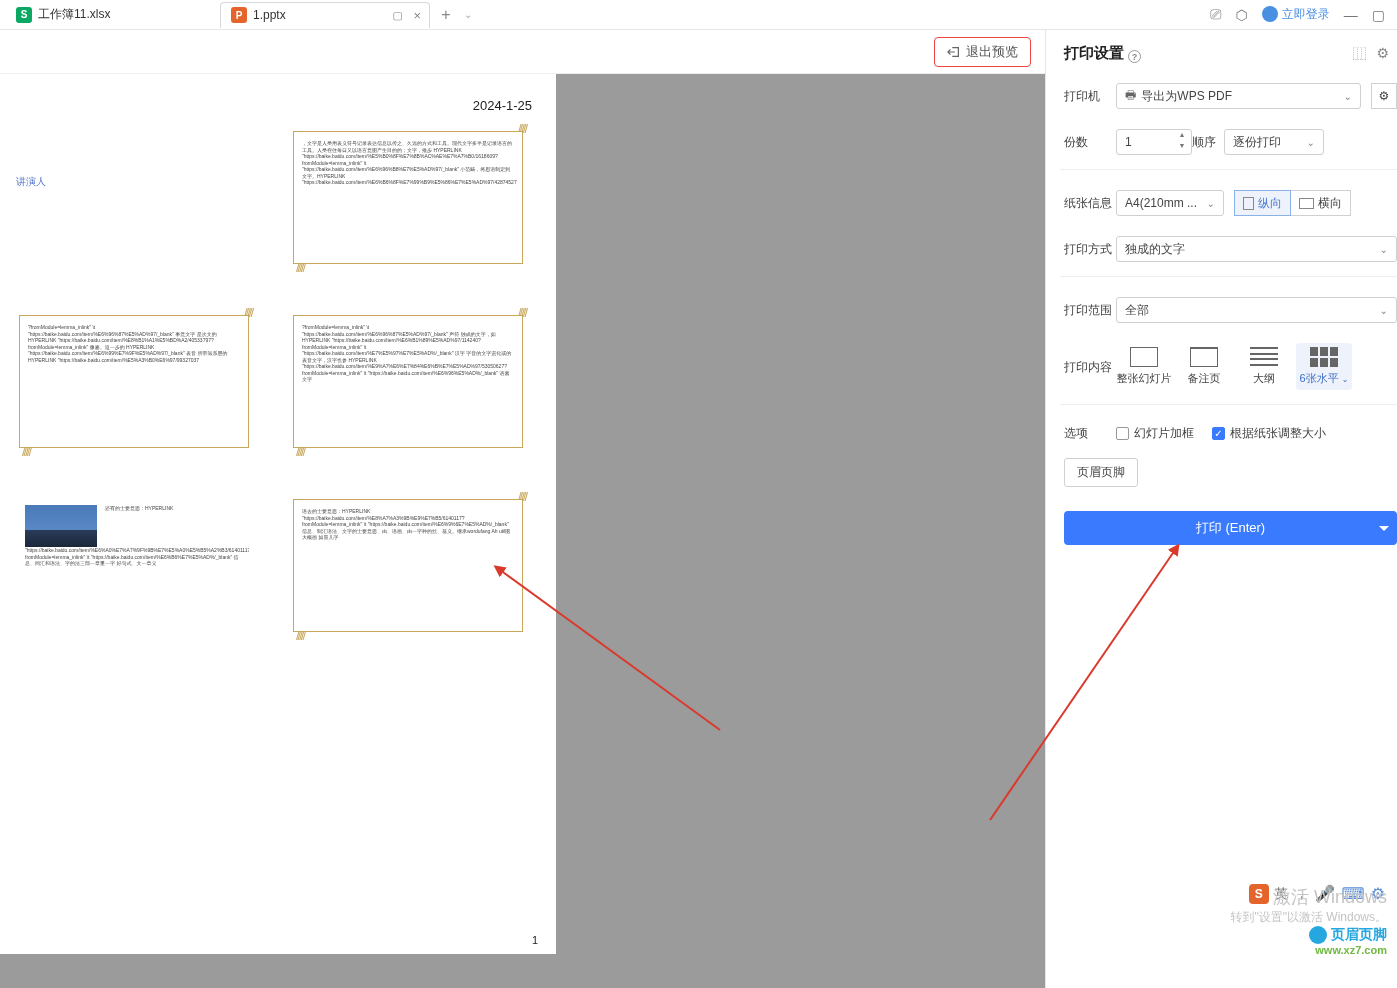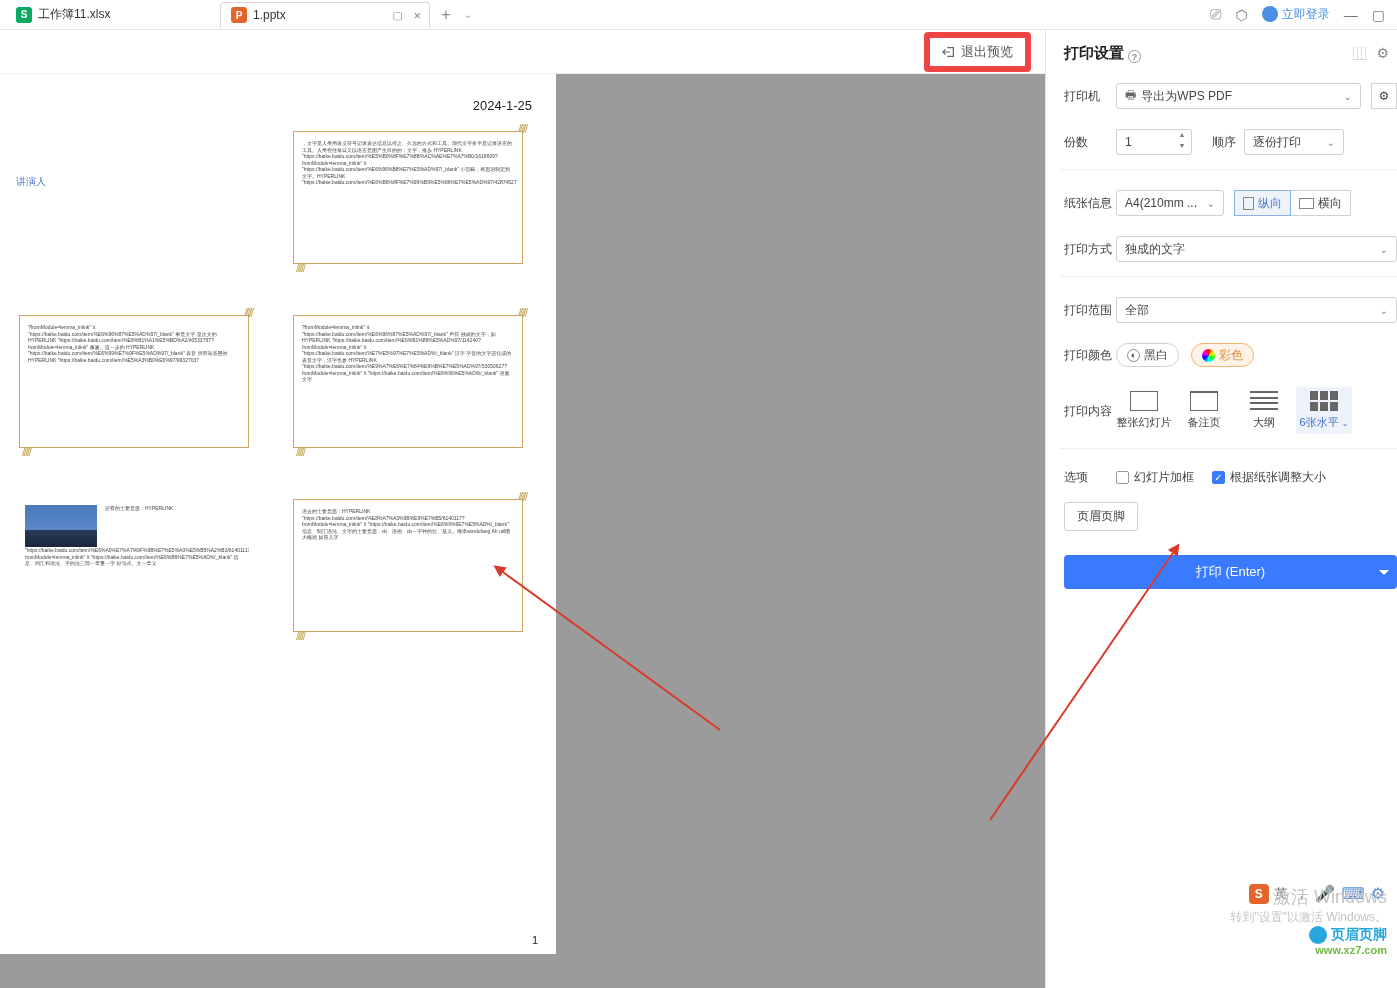--- a/index.html
+++ b/index.html
@@ -19,21 +19,21 @@
 .tab-right .ico { color: #777; font-size: 14px; }
 .login-btn { color: #4a90e2; font-size: 12px; display: flex; align-items: flex-start; gap: 4px; }
 .avatar-ico { width: 16px; height: 16px; border-radius: 50%; background: #4a90e2; display: inline-block; }
 
 
 .main-split { display: flex; height: calc(988px - 30px); }
 
 
 .preview-area { flex: 1; display: flex; flex-direction: column; background: #fff; }
 .preview-toolbar { height: 44px; display: flex; align-items: center; justify-content: flex-end; padding: 0 14px; border-bottom: 1px solid #eee; }
-.exit-btn { border: 6px solid #ef4444; border-radius: 4px; padding: 5px 12px; font-size: 13px; color: #555; display: flex; align-items: center; gap: 5px; background: #fff; }
+.exit-btn { border: 1px solid #ef4444; border-radius: 4px; padding: 5px 12px; font-size: 13px; color: #555; display: flex; align-items: center; gap: 5px; background: #fff; }
 .exit-btn svg { width: 14px; height: 14px; }
 .preview-scroll { flex: 1; overflow: auto; background: #9b9b9b; position: relative; }
 .page { background: #fff; width: 556px; margin: 0 0 0 0; padding: 24px 24px 24px 10px; position: relative; min-height: 880px; }
 .page-date { text-align: right; font-size: 13px; color: #222; margin-bottom: 8px; }
 .grid { display: grid; grid-template-columns: 1fr 1fr; gap: 24px 26px; }
 .slide-card { height: 160px; position: relative; }
 .card-inner { width: 230px; height: 133px; border: 1px solid #c9a85d; background: #fff; padding: 8px; font-size: 5px; color: #444; line-height: 1.3; overflow: hidden; margin: 10px auto 0; position: relative; }
 .big-title { font-size: 19px; font-weight: bold; color: #4f71c7; line-height: 1.3; }
 .presenter { font-size: 10px; color: #4f71c7; margin-top: 44px; }
 .slide5 .photo { width: 72px; height: 42px; background: linear-gradient(to bottom, #4a7ab8 0%, #5a88c7 60%, #2a3b5a 60%, #1a2838 100%); float: left; margin-right: 8px; }
@@ -47,21 +47,21 @@
 .row { display: flex; align-items: center; margin-top: 20px; font-size: 12px; color: #444; }
 .row .lbl { width: 52px; flex-shrink: 0; }
 .select, .numinput { border: 1px solid #d0d0d0; border-radius: 3px; height: 26px; display: flex; align-items: center; padding: 0 8px; font-size: 12px; color: #444; background: #fff; position: relative; }
 .select { flex: 1; }
 .caret { margin-left: auto; color: #888; font-size: 10px; }
 .select .pre-ico { margin-right: 5px; color: #666; font-size: 12px; }
 .numinput { width: 76px; }
 .spinner { position: absolute; right: 2px; top: 1px; bottom: 1px; width: 14px; display: flex; flex-direction: column; }
 .spinner div { flex: 1; font-size: 7px; color: #777; text-align: center; }
 .gap { width: 10px; }
-.seglbl { margin-left: 20px; margin-right: 8px; }
+.seglbl { margin-right: 8px; }
 .orient-btn { border: 1px solid #d0d0d0; height: 26px; padding: 0 8px; display: flex; align-items: center; gap: 4px; font-size: 12px; background: #fff; }
 .orient-btn.active { background: #eef3fb; border-color: #8bb2e8; color:#4a7ad0; }
 .orient-ico { width: 11px; height: 13px; border: 1px solid #888; }
 .orient-ico.land { width: 15px; height: 11px; }
 .radio-group { display: flex; gap: 12px; }
 .radio-pill { border: 1px solid #d0d0d0; border-radius: 13px; height: 24px; padding: 0 10px; display: flex; align-items: center; gap: 4px; font-size: 12px; background: #fff; }
 .radio-pill.active { border-color: #f5b26b; color: #e58a34; background: #fdf3e9; }
 .ci { width: 13px; height: 13px; border-radius: 50%; border: 1px solid #888; display: inline-flex; align-items: center; justify-content: center; font-size: 9px; }
 .color-ico { background: conic-gradient(red, yellow, lime, cyan, blue, magenta, red); border: none; }
 .content-row { align-items: flex-start; }
@@ -251,33 +251,20 @@
     <div class="divider"></div>
 
     <div class="row">
       <span class="lbl">打印范围</span>
       <div class="select">
         <span>全部</span>
         <span class="caret">⌄</span>
       </div>
     </div>
 
-    <div class="row">
-      <span class="lbl">打印颜色</span>
-      <div class="radio-group">
-        <div class="radio-pill">
-          <span class="ci">◐</span>
-          <span>黑白</span>
-        </div>
-        <div class="radio-pill active">
-          <span class="ci color-ico"></span>
-          <span>彩色</span>
-        </div>
-      </div>
-    </div>
 
     <div class="row content-row">
       <span class="lbl" style="padding-top:16px">打印内容</span>
       <div class="content-opts">
         <div class="content-opt">
           <div class="shape slide"></div>
           <span>整张幻灯片</span>
         </div>
         <div class="content-opt">
           <div class="shape notes"></div>

